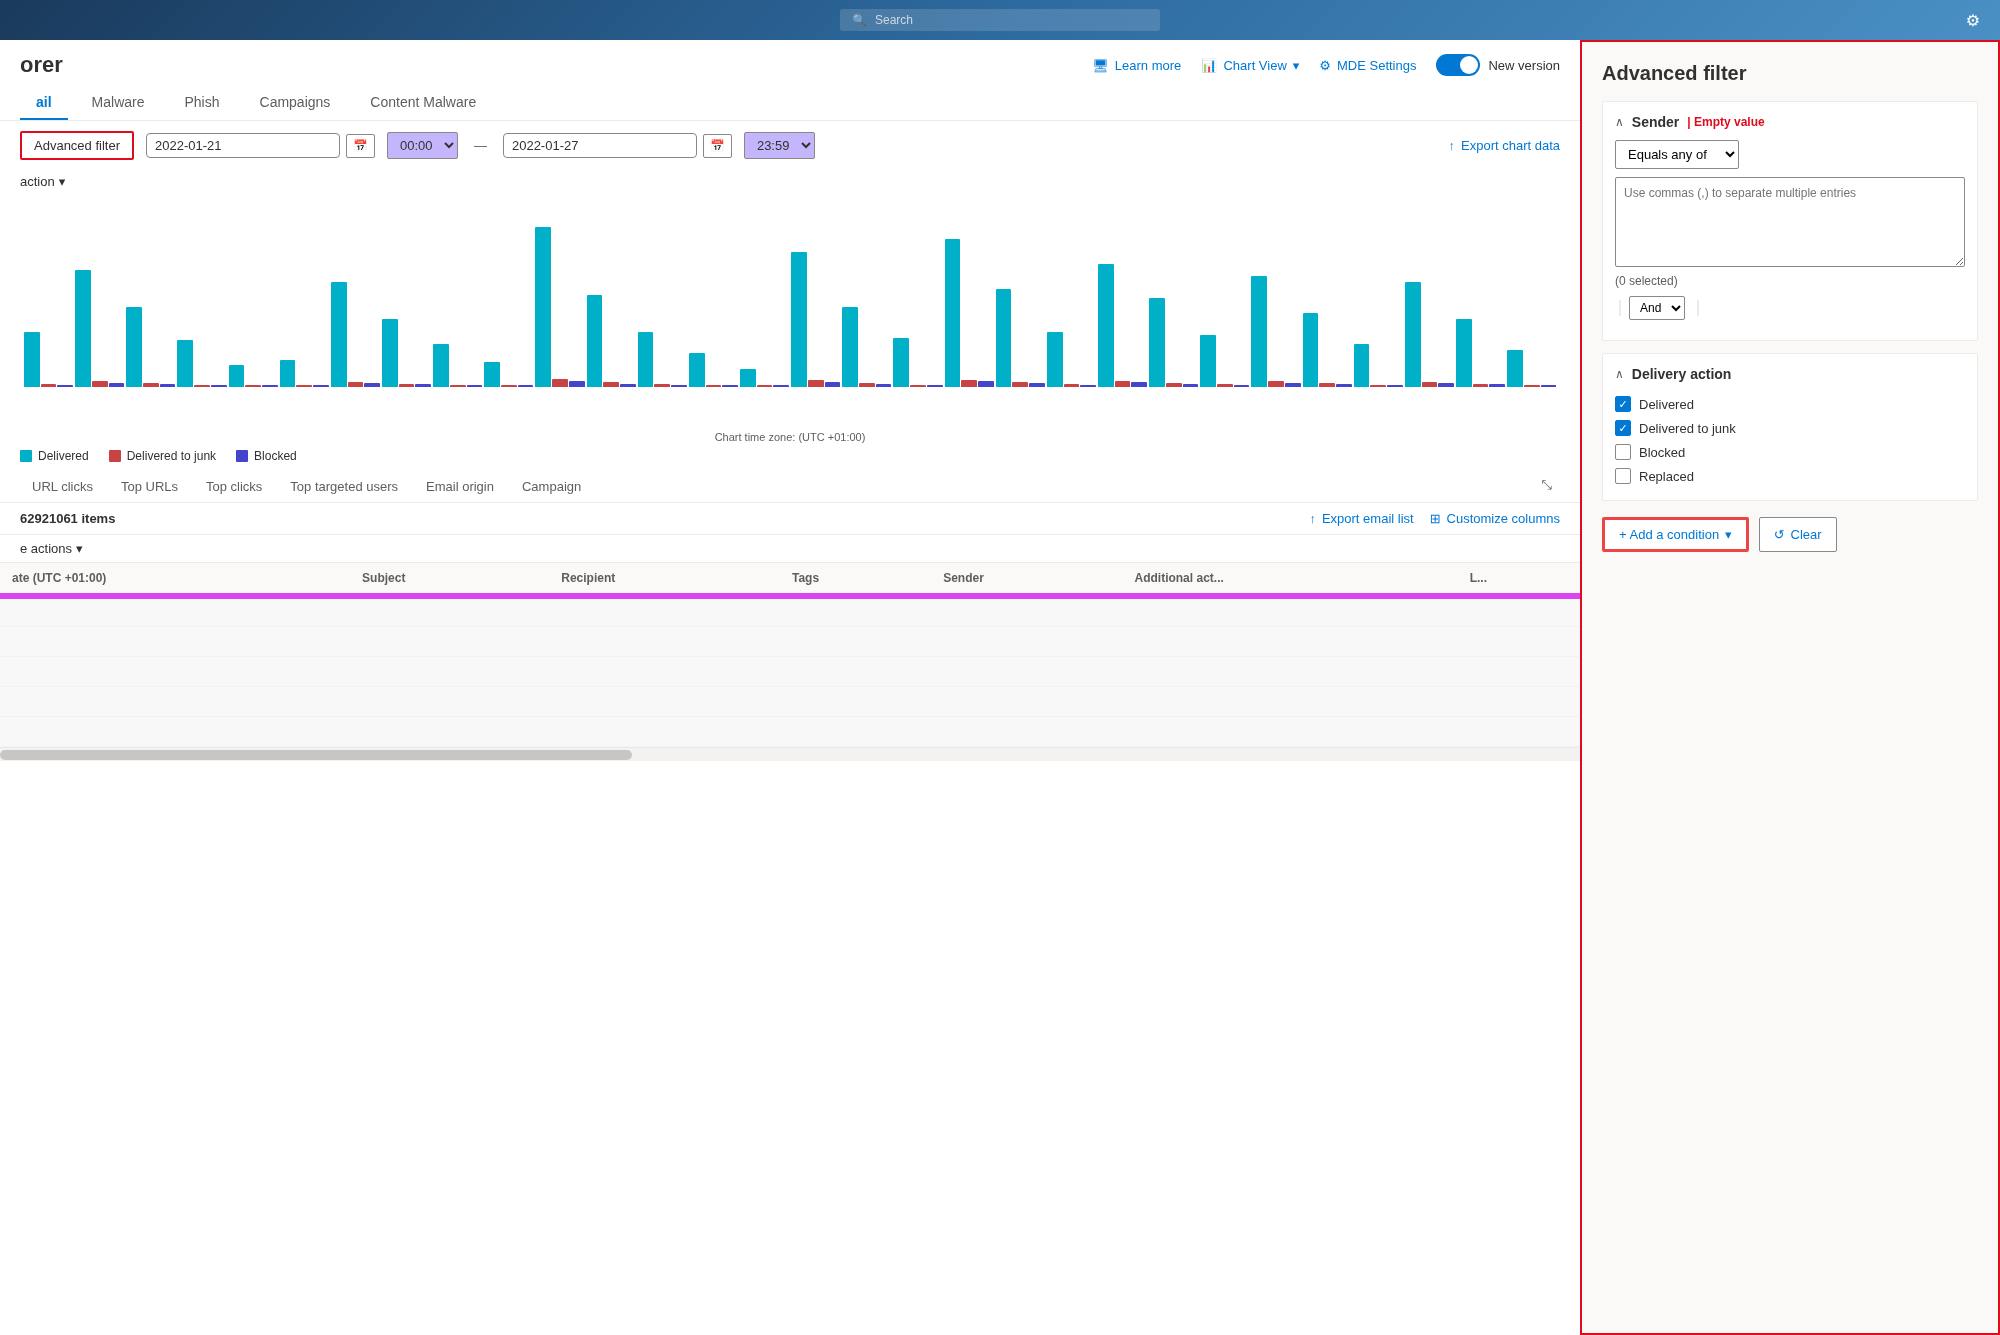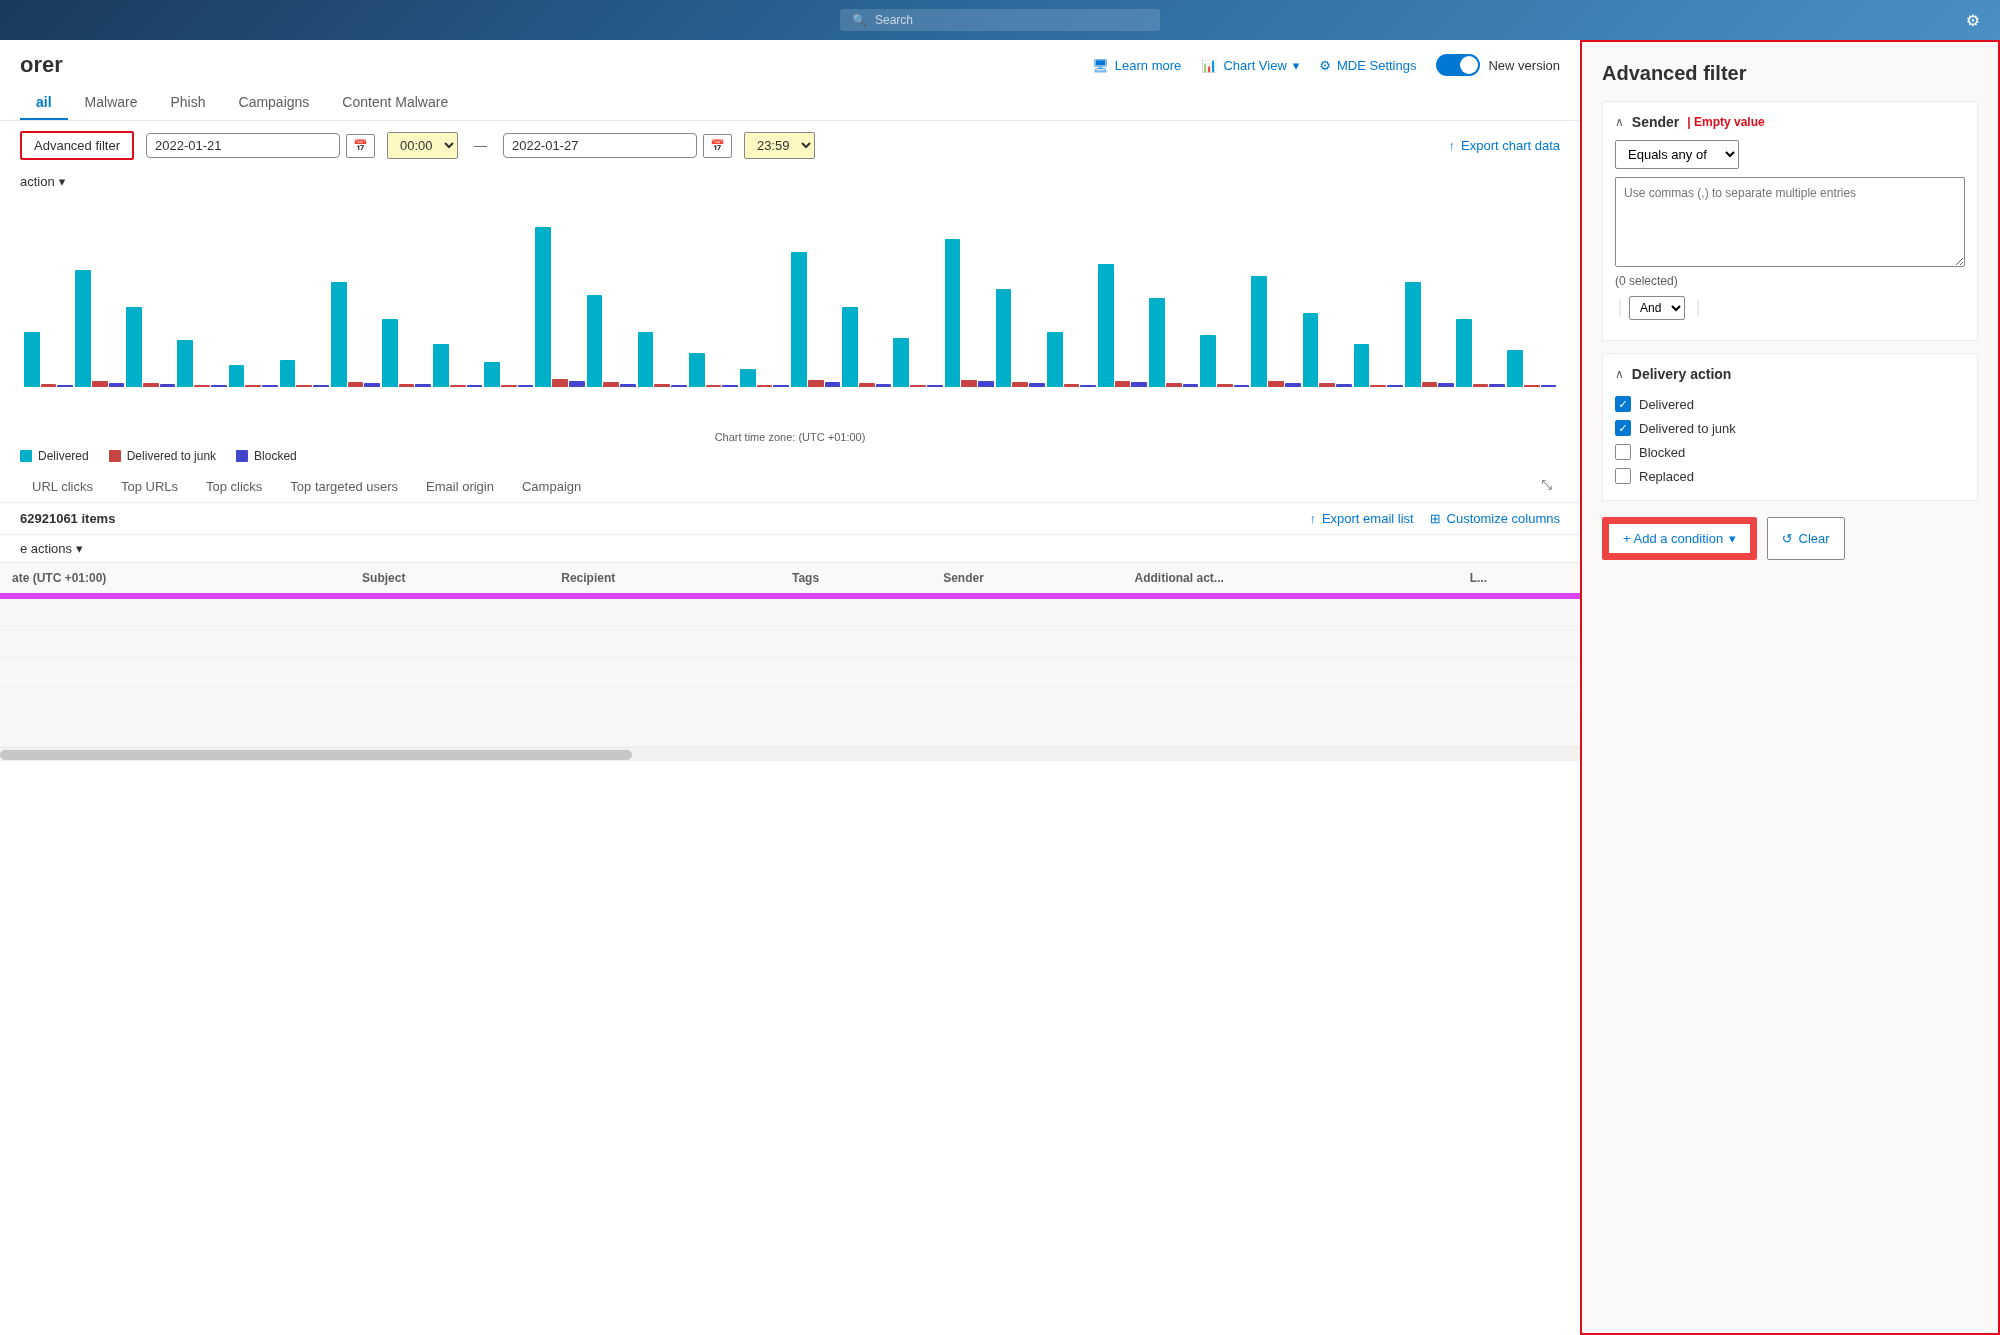--- a/index.html
+++ b/index.html
@@ -115,21 +115,21 @@
       top: 2px;
       right: 2px;
     }
     .toggle-label { font-size: 13px; color: #323130; }
 
     
     .tabs {
       display: flex;
       padding: 8px 20px 0 20px;
       border-bottom: 1px solid #edebe9;
-      gap: 1px;
+      gap: 8px;
     }
     .tab {
       padding: 8px 16px;
       font-size: 14px;
       color: #605e5c;
       cursor: pointer;
       border-bottom: 2px solid transparent;
       white-space: nowrap;
     }
     .tab.active {
@@ -174,21 +174,21 @@
       border-radius: 2px;
       cursor: pointer;
       background: white;
       font-size: 12px;
     }
     .time-select {
       border: 1px solid #8a8886;
       padding: 4px 8px;
       font-size: 13px;
       border-radius: 2px;
-      background: #fef9c3;
+      background: #c4b5fd;
       color: #323130;
       cursor: pointer;
     }
     .dash { margin: 0 4px; color: #605e5c; }
     .toolbar-right {
       margin-left: auto;
       display: flex;
       align-items: center;
       gap: 8px;
     }
@@ -535,21 +535,21 @@
       gap: 10px;
       margin-top: 4px;
       flex-wrap: wrap;
     }
     .add-condition-btn {
       display: flex;
       align-items: center;
       gap: 6px;
       padding: 7px 14px;
       background: white;
-      border: 7px solid #ef4444;
+      border: 3px solid #ef4444;
       border-radius: 2px;
       font-size: 13px;
       color: #0078d4;
       cursor: pointer;
     }
     .clear-btn {
       display: flex;
       align-items: center;
       gap: 6px;
       padding: 7px 14px;

